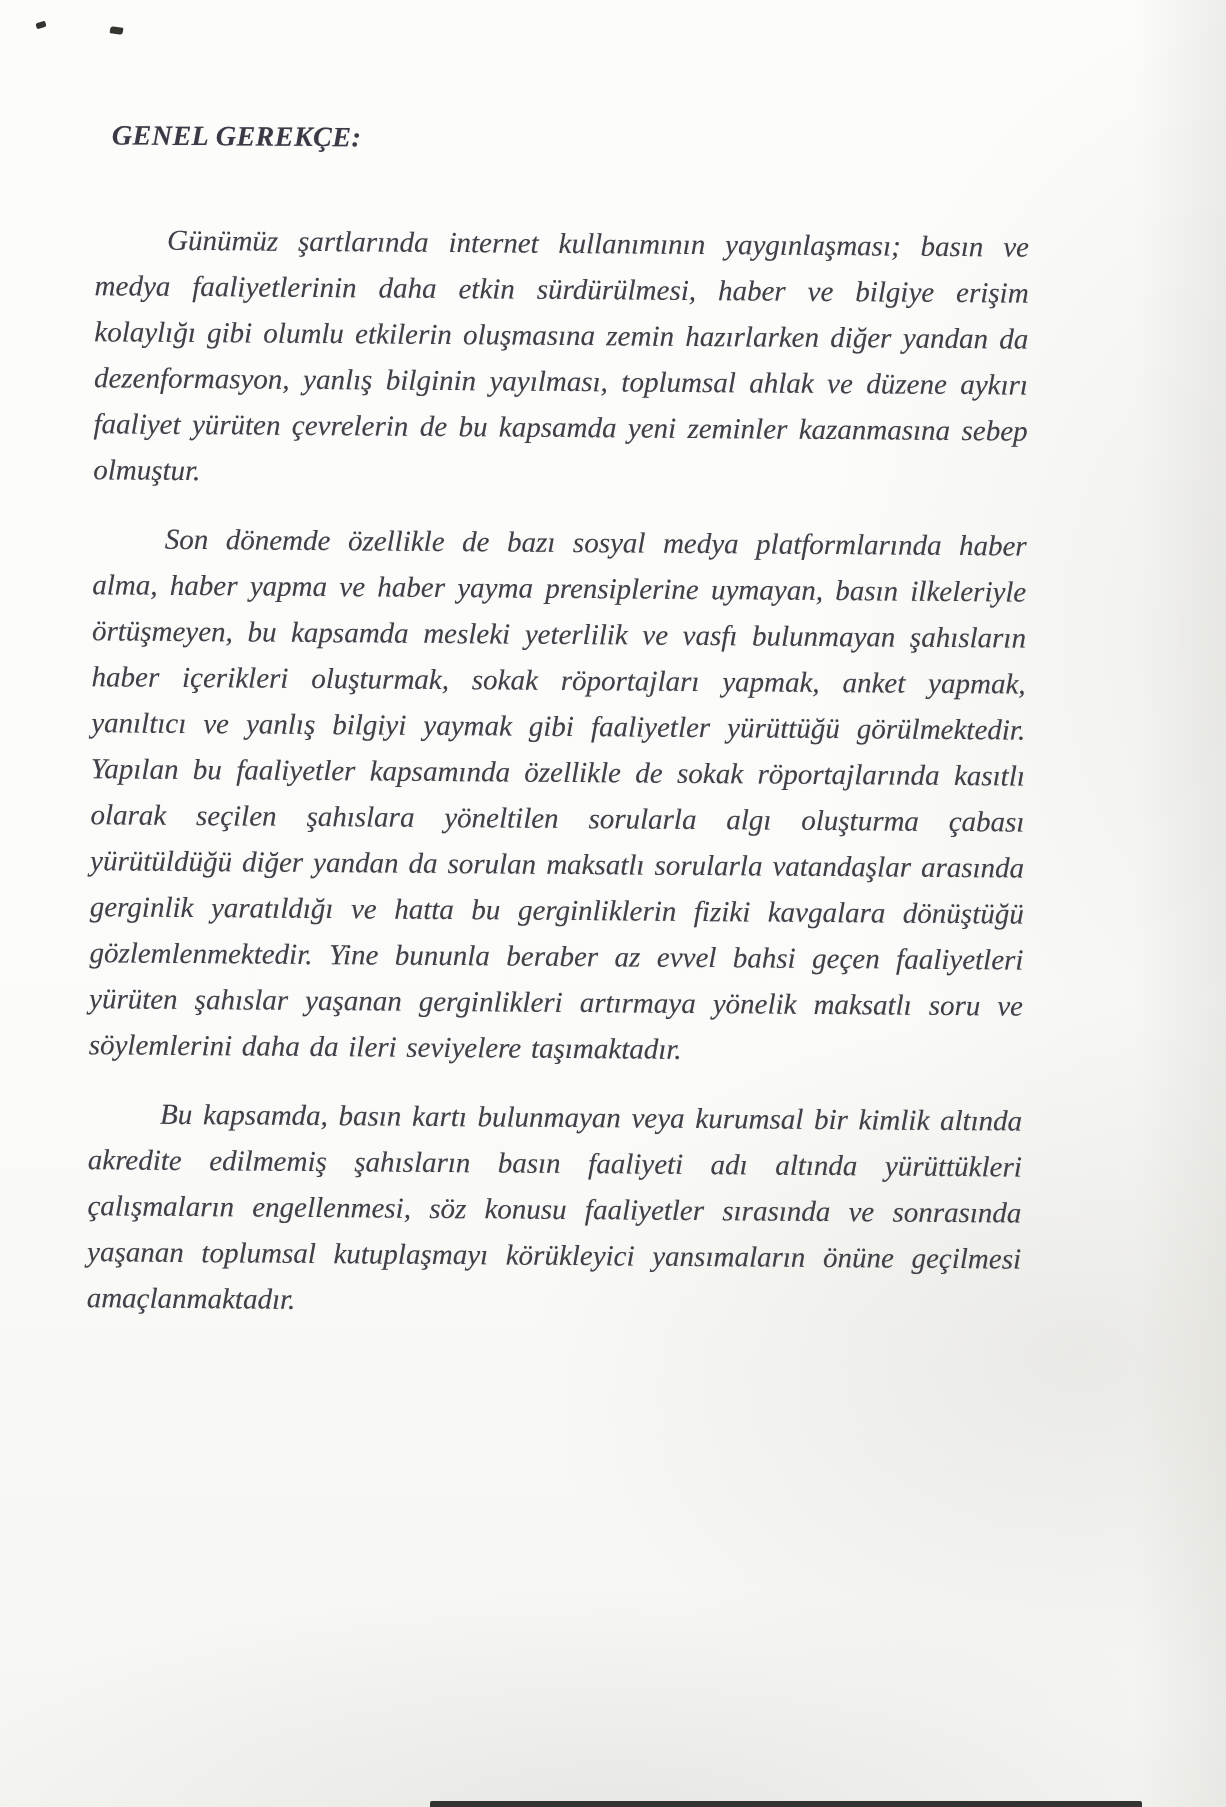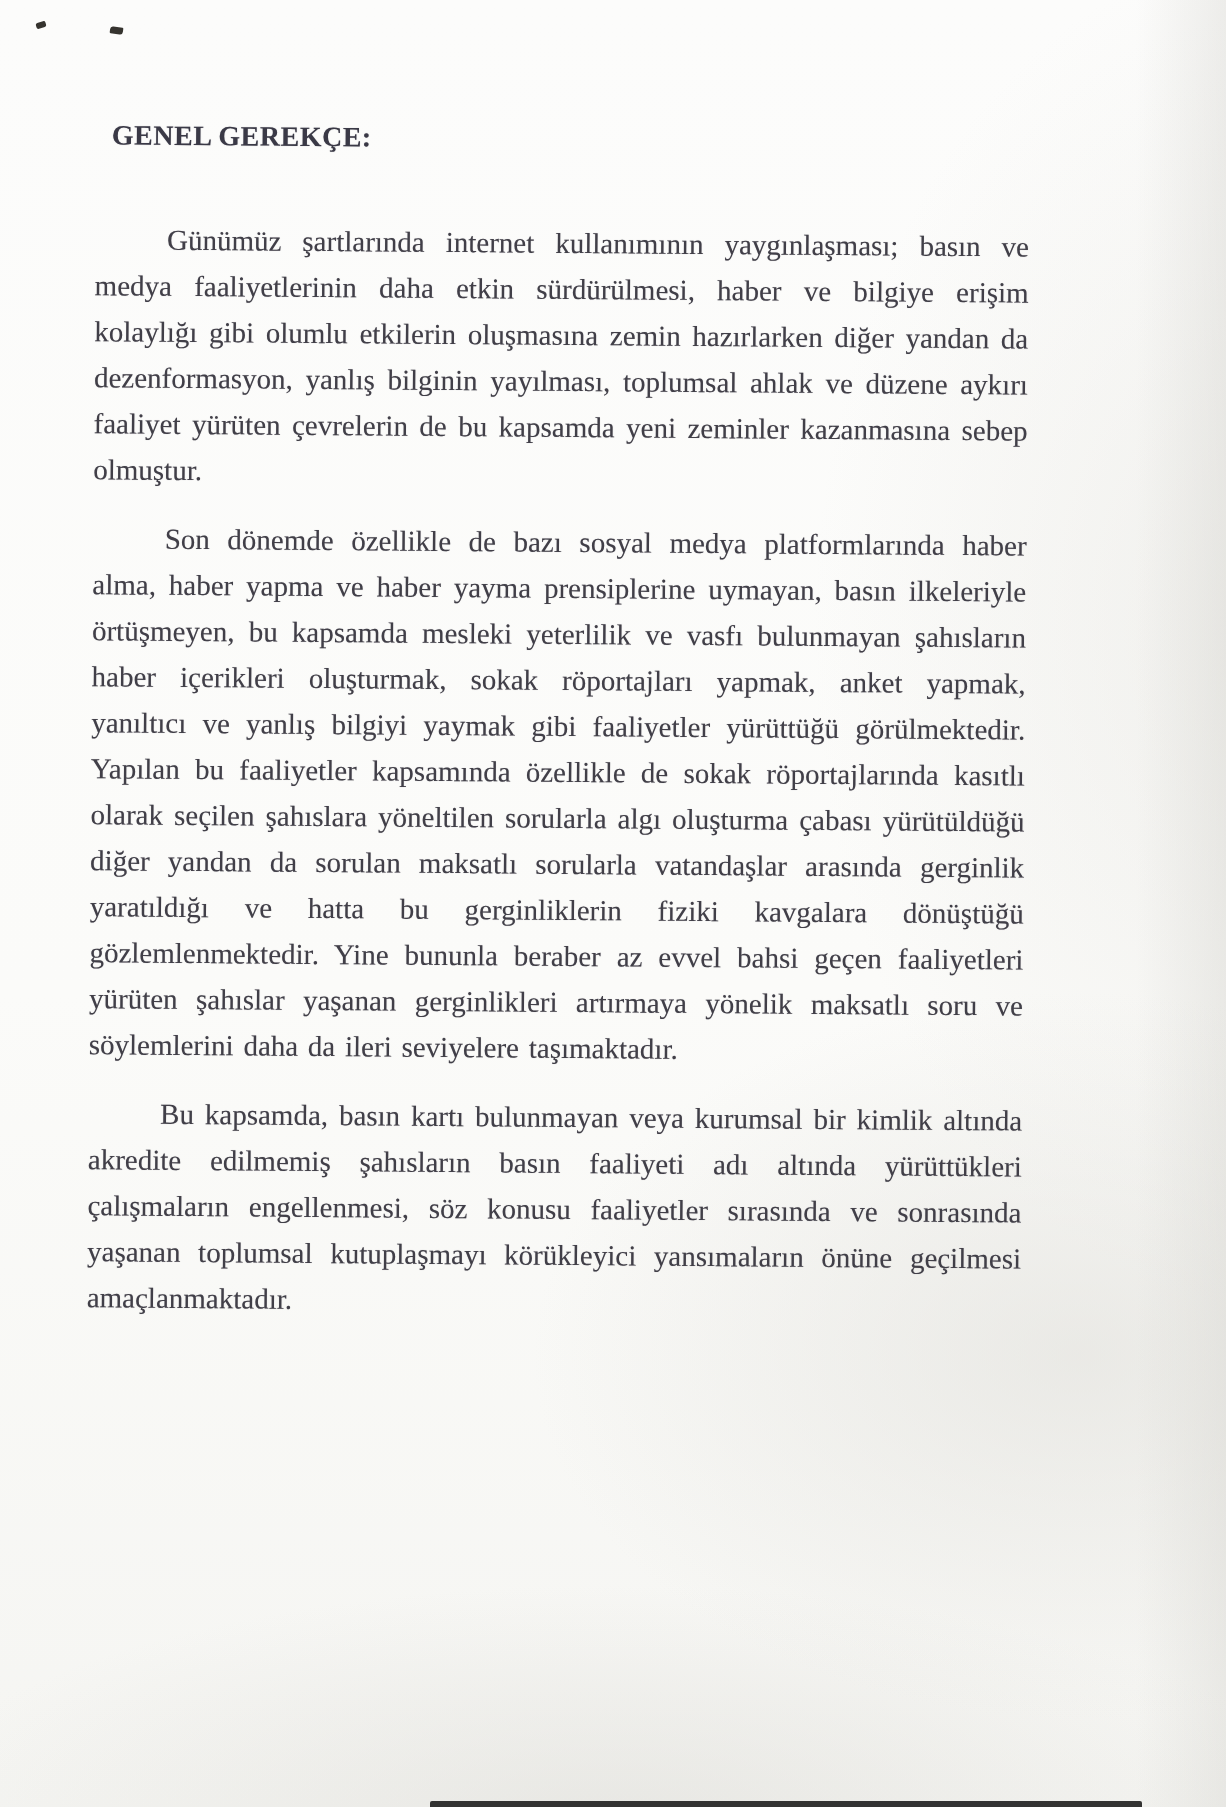--- a/index.html
+++ b/index.html
@@ -12,20 +12,21 @@
     width: 1226px;
     height: 1807px;
     margin: 0 auto;
     overflow: hidden;
     background:
       radial-gradient(ellipse 780px 520px at 88% 75%, rgba(222,221,216,0.55), transparent 70%),
       radial-gradient(ellipse 600px 900px at 103% 35%, rgba(226,225,220,0.45), transparent 75%),
       radial-gradient(ellipse 900px 300px at 50% 101%, rgba(218,217,212,0.5), transparent 80%),
       linear-gradient(180deg, #fcfcfb 0%, #fbfbf9 55%, #f5f5f2 100%);
     font-family: "Liberation Serif", "DejaVu Serif", serif;
+    font-style: italic;
   }
   .content {
     position: absolute;
     left: 0;
     top: 0;
     width: 100%;
     box-sizing: border-box;
     padding: 112px 196px 0 96px;
     transform: rotate(0.45deg);
     transform-origin: 60px 120px;

